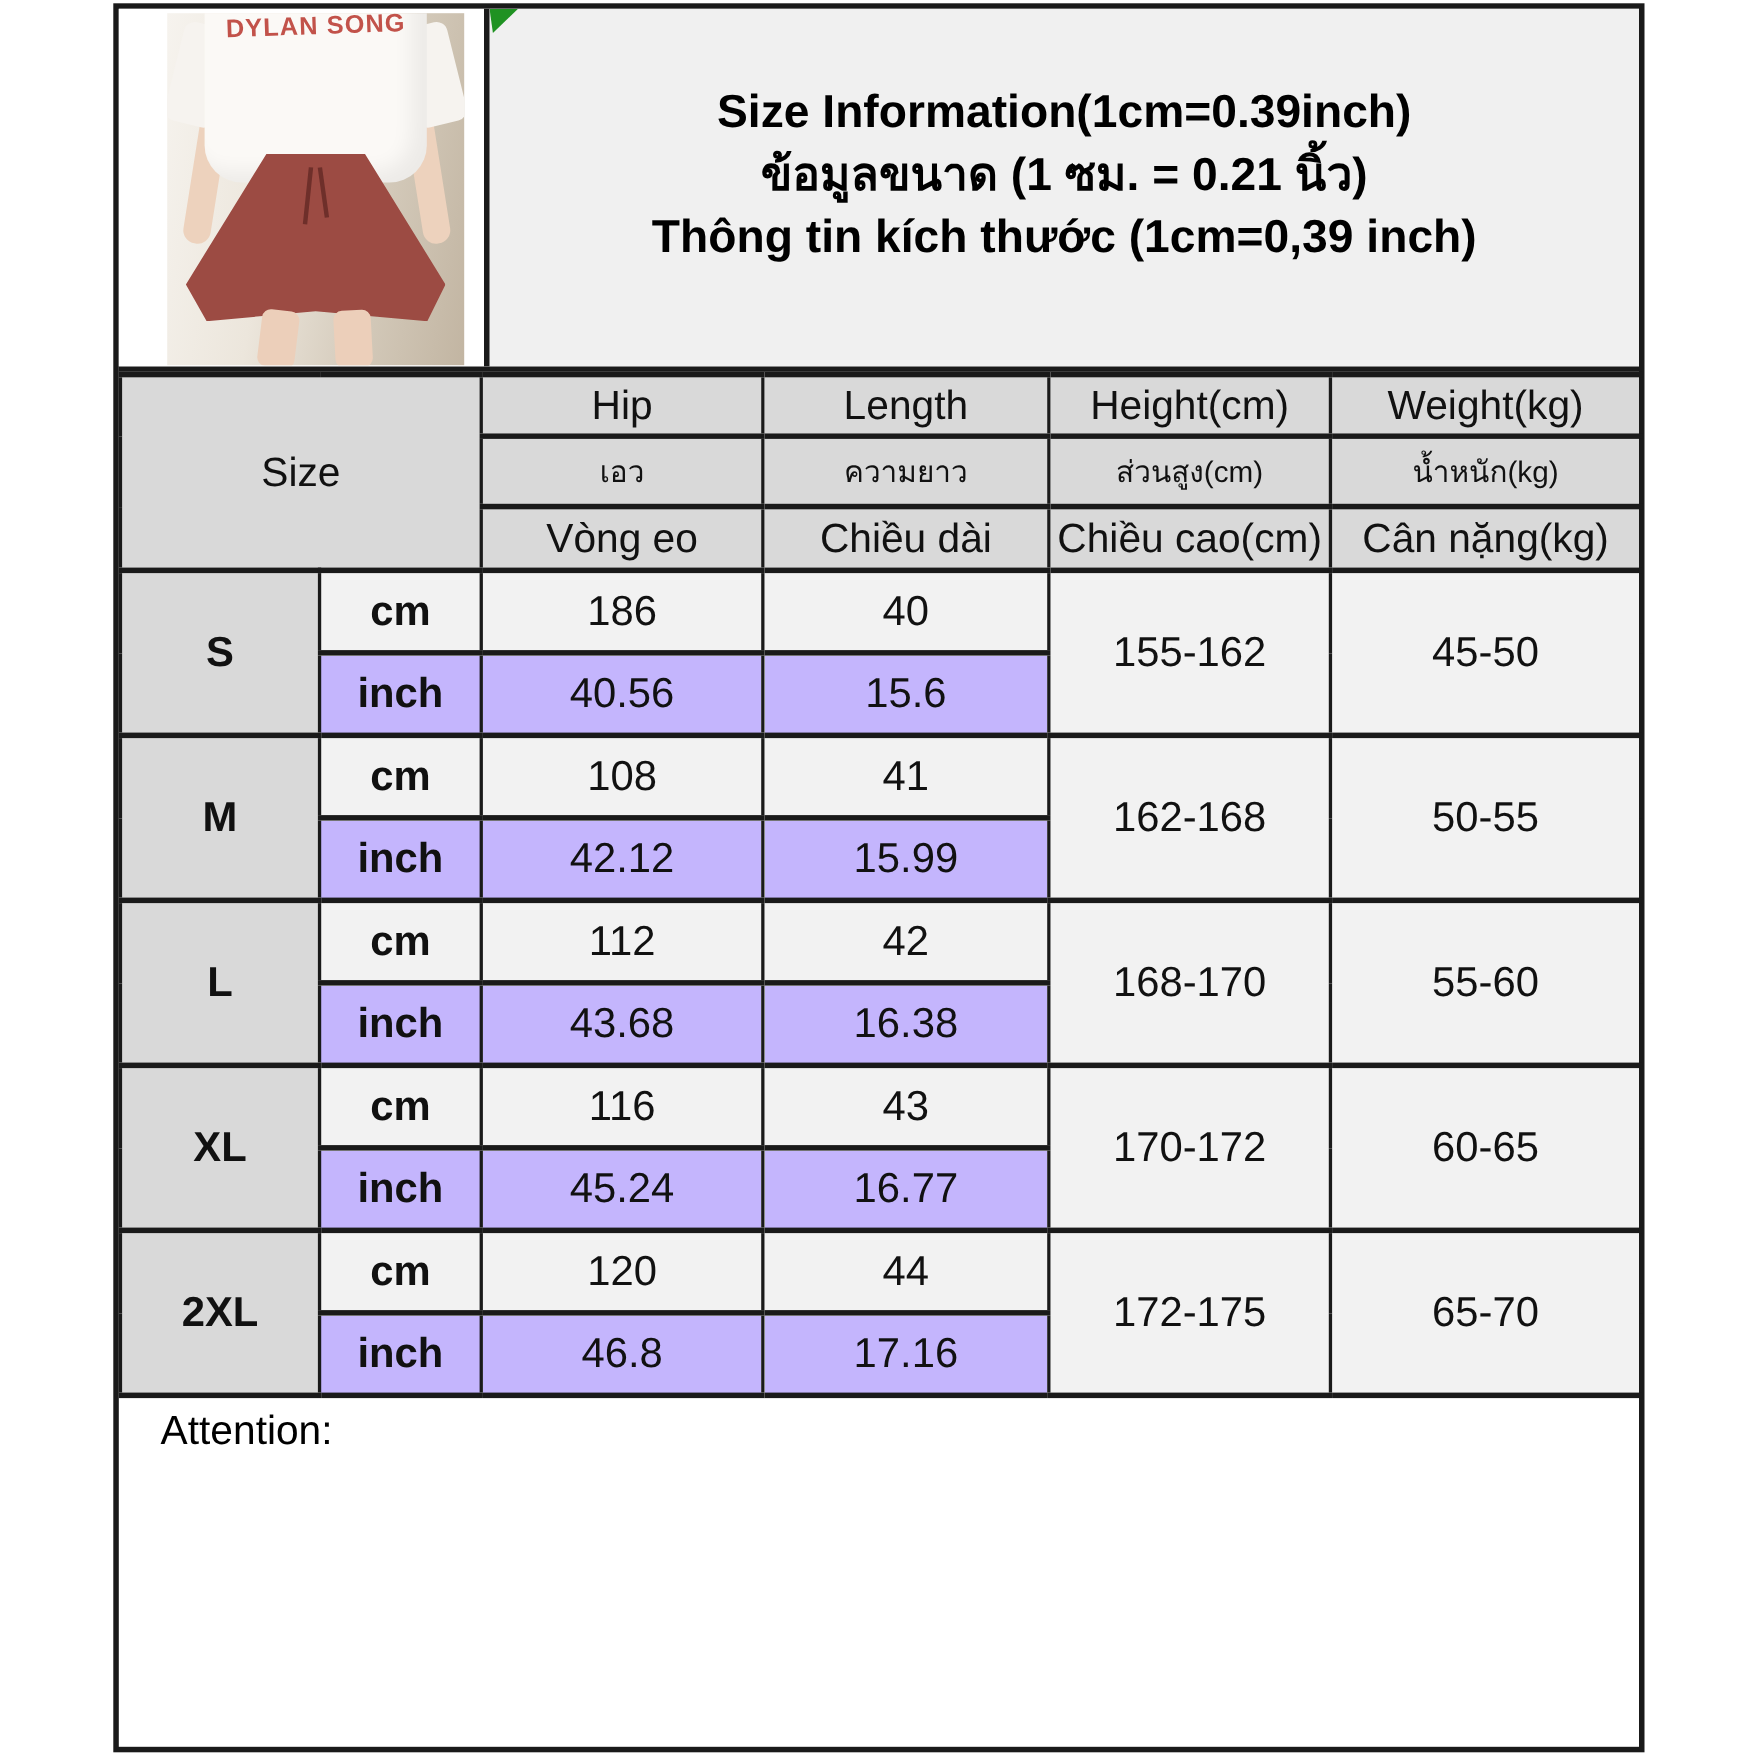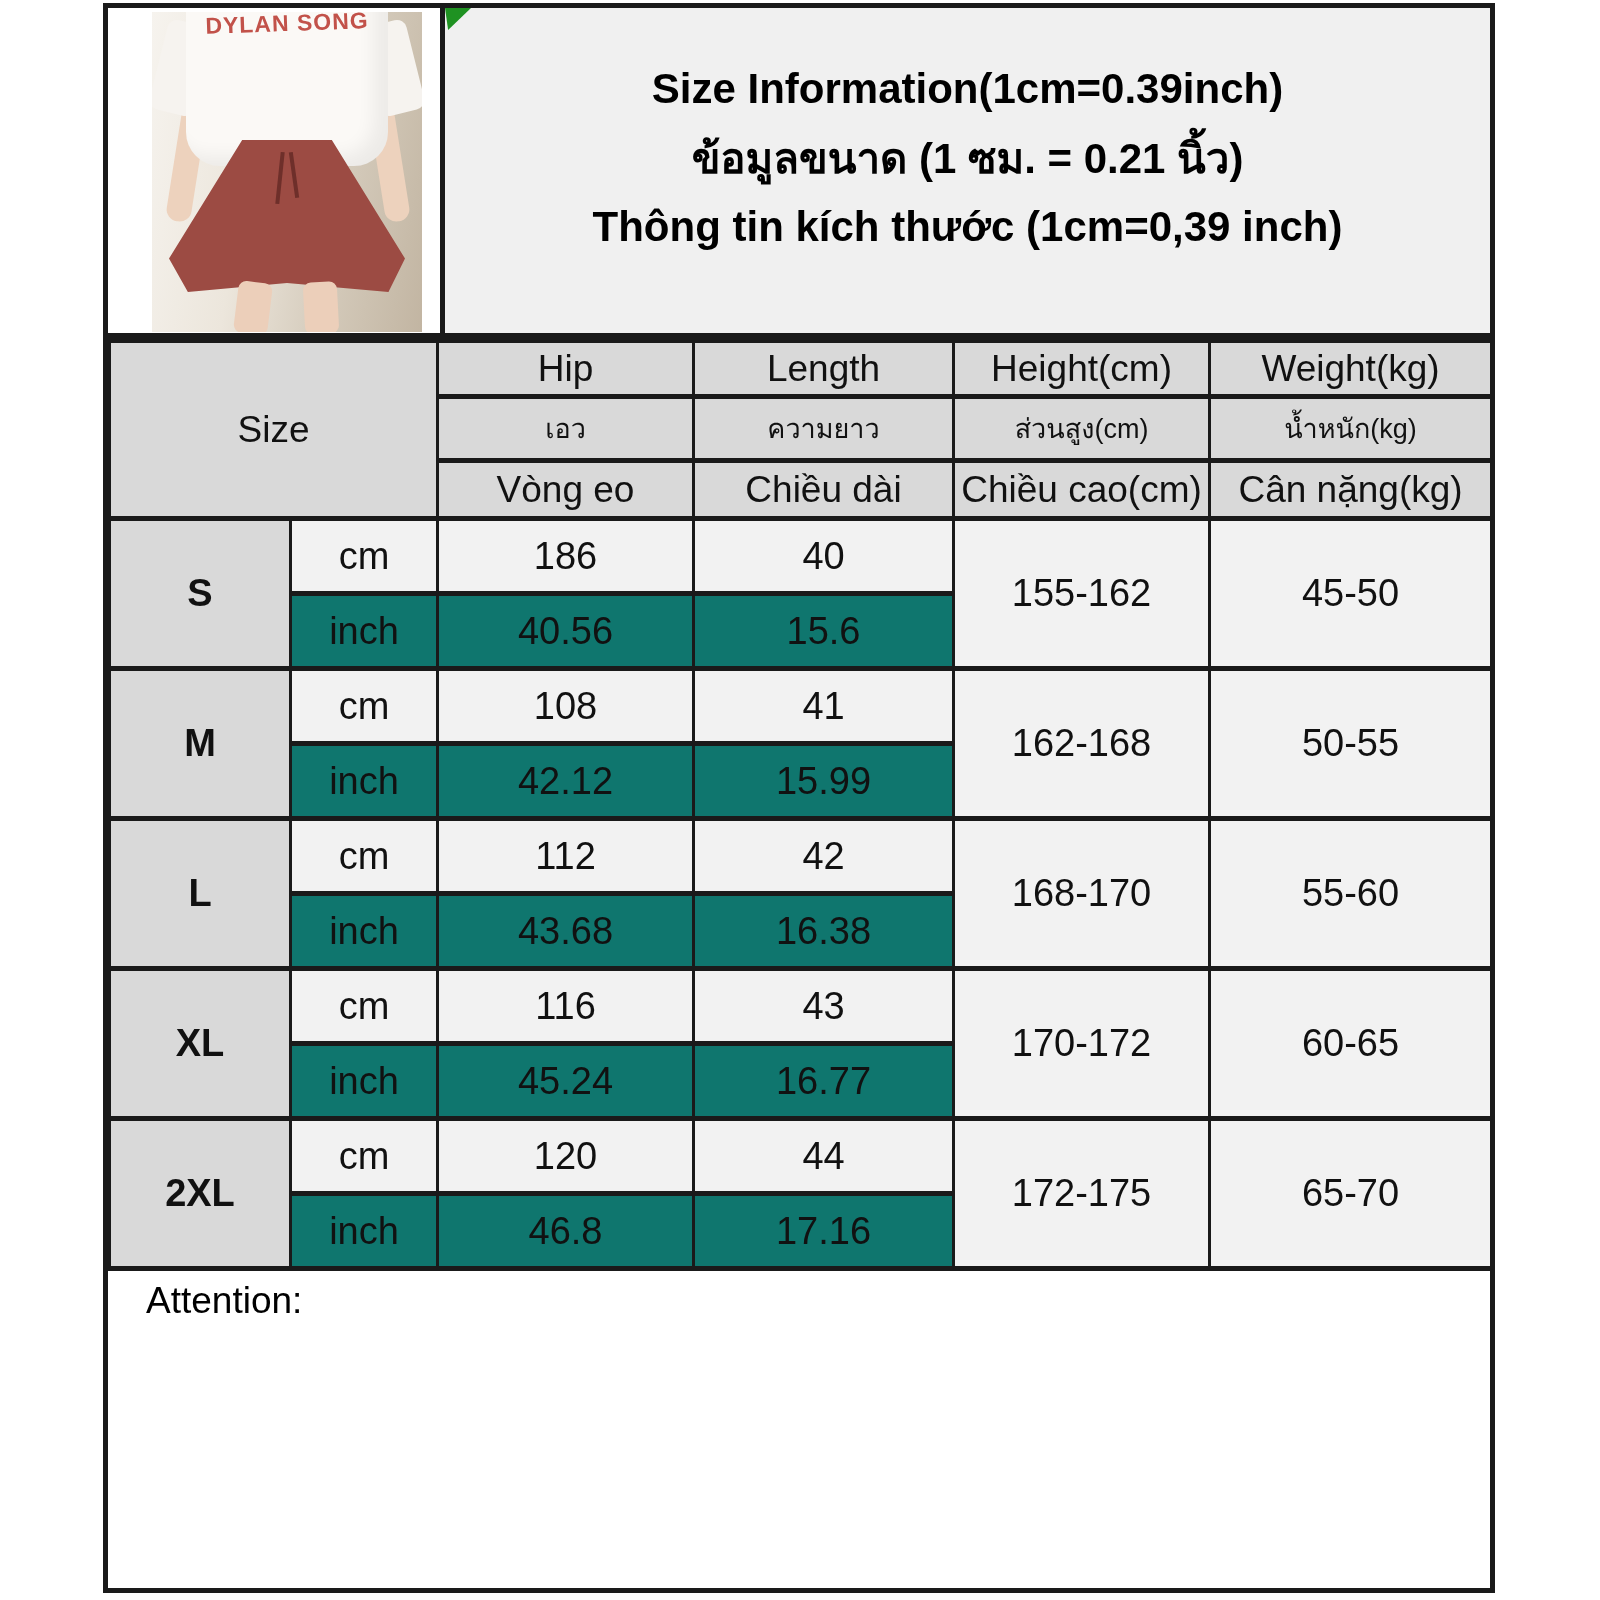--- a/index.html
+++ b/index.html
@@ -93,21 +93,21 @@
   .leg-l { left: 84px; transform: rotate(7deg); }
   .leg-r { left: 152px; transform: rotate(-3deg); }
 
   .title-box {
     flex: 1 1 auto;
     background: #f0f0f0;
     border-left: 5px solid #1a1a1a;
     position: relative;
     display: flex; flex-direction: column;
     justify-content: center; align-items: center;
-    gap: 12px;
+    gap: 0;
     padding-bottom: 26px;
   }
   .green-corner {
     position: absolute; left: 0; top: 0;
     width: 26px; height: 22px;
     background: #1f9222;
     clip-path: polygon(0 0, 100% 0, 12% 100%);
   }
   .title-line { font-size: 42px; font-weight: bold; color: #000; }
 
@@ -129,23 +129,23 @@
   tr.hdr-en td, tr.hdr-th td, tr.hdr-vi td { background: #d9d9d9; font-weight: normal; }
   tr.hdr-en { height: 56px; }
   tr.hdr-th { height: 64px; }
   tr.hdr-vi { height: 58px; }
   tr.hdr-en td { font-size: 37px; }
   tr.hdr-th td { font-size: 27px; }
   tr.hdr-vi td { font-size: 37px; }
   td.size-hd { font-size: 58px; font-weight: bold; background: #d9d9d9; }
   tr.cm-row, tr.inch-row { height: 75px; }
   tr.cm-row td { background: #f2f2f2; }
-  tr.inch-row td { background: #0f766e; }
+  tr.inch-row td { background: #c4b5fd; }
   td.size-cell { background: #d9d9d9 !important; font-weight: bold; font-size: 42px; }
-  td.unit { font-weight: normal; font-size: 38px; }
+  td.unit { font-weight: bold; font-size: 38px; }
   td.merged { background: #f2f2f2 !important; font-size: 38px; }
 
   
   .attention {
     padding: 4px 10px;
     font-size: 37px;
     line-height: 1.42;
     color: #000;
     margin-left: 28px;
   }

